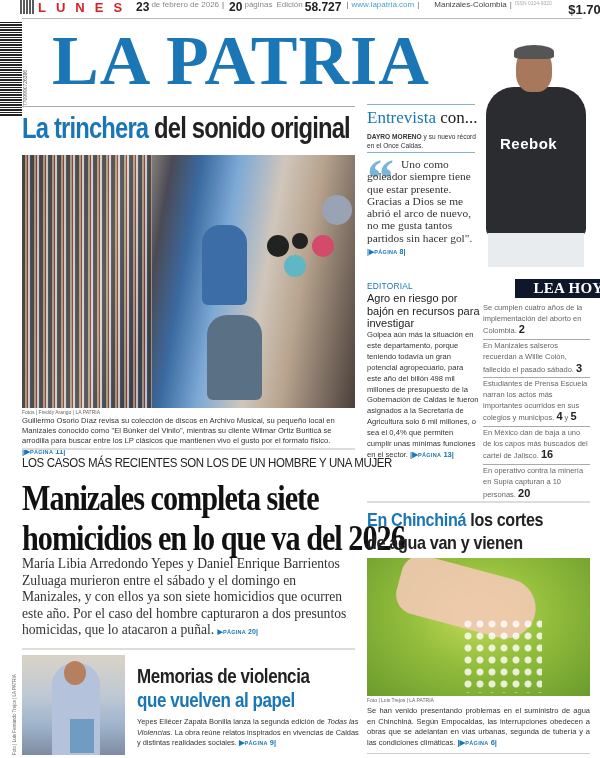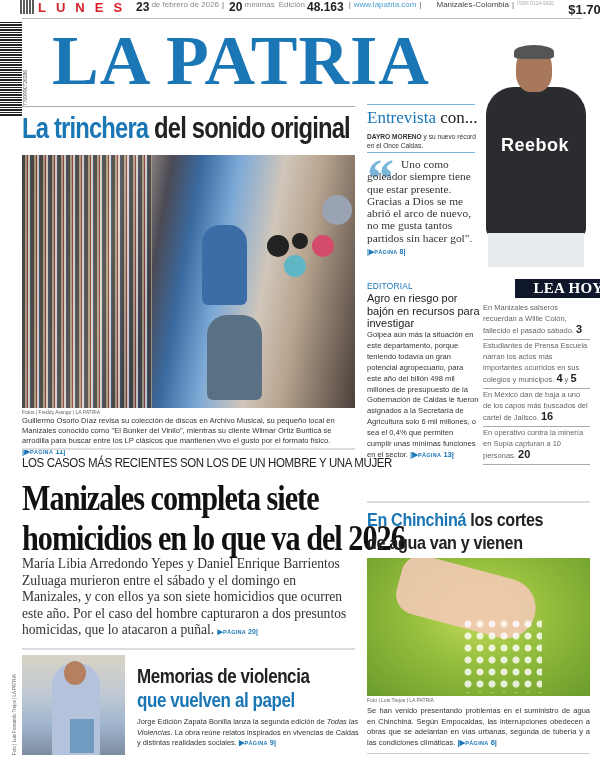--- a/index.html
+++ b/index.html
@@ -66,21 +66,21 @@
   .int-sub { left: 367px; top: 132px; width: 112px; font-size: 6.6px; line-height: 9px; color: #333; }
   .int-sub b { font-weight: bold; }
   .int-rule2 { left: 367px; top: 152px; width: 108px; height: 1px; background: #7ab6d9; }
   .quote-mark { left: 367px; top: 152px; font-family: "Liberation Serif", serif; font-size: 54px; line-height: 54px; color: #7ab6d9; font-weight: bold; }
   .quote-text { left: 367px; top: 158px; width: 112px; font-family: "Liberation Serif", serif; font-size: 11.4px; line-height: 12.3px; color: #333; }
   .quote-text .indent { display: inline-block; width: 34px; }
   .int-photo { left: 478px; top: 45px; width: 115px; height: 222px; overflow: hidden; }
   .int-photo .head { position: absolute; left: 38px; top: 2px; width: 36px; height: 45px; background: #a8785c; border-radius: 45% 45% 40% 40%; }
   .int-photo .hair { position: absolute; left: 36px; top: 0; width: 40px; height: 14px; background: #555; border-radius: 50% 50% 20% 20%; }
   .int-photo .hoodie { position: absolute; left: 8px; top: 42px; width: 100px; height: 150px; background: #2a2c2f; border-radius: 28px 28px 8px 8px; }
-  .int-photo .logo { position: absolute; left: 22px; top: 90px; width: 70px; font-size: 18px; font-weight: bold; color: #fff; text-align: center; letter-spacing: .5px; }
+  .int-photo .logo { position: absolute; left: 22px; top: 90px; width: 70px; font-size: 15px; font-weight: bold; color: #fff; text-align: left; letter-spacing: .5px; }
   .int-photo .shorts { position: absolute; left: 10px; top: 188px; width: 96px; height: 34px; background: #e9ecef; }
 
   
   .ed-label { left: 367px; top: 281px; font-family: Liberation Sans, sans-serif; font-size: 8.4px; color: #1a76b5; letter-spacing: .2px; }
   .ed-title { left: 367px; top: 292px; width: 115px; font-size: 11px; line-height: 12.6px; font-weight: normal; color: #222; }
   .ed-body { left: 367px; top: 330px; width: 112px; font-size: 7.6px; line-height: 10.9px; color: #333; }
 
   
   .lea-box { left: 483px; top: 279px; width: 107px; height: 19px; background: #0f172a; color: #fff; font-family: "Liberation Serif", serif; font-weight: bold; font-size: 15px; text-align: center; line-height: 19px; letter-spacing: .3px; margin-left: 32px; }
   .lea-list { left: 483px; top: 302px; width: 107px; }
@@ -102,23 +102,23 @@
 </head>
 <body>
 
 <div class="abs topbar">
   <div class="qr"></div>
   <span class="day">LUNES</span>
   <span class="tb-big">23</span>
   <span>de febrero de 2026</span>
   <span class="tb-sep">|</span>
   <span class="tb-big">20</span>
-  <span>mínimas</span>
+  <span>páginas</span>
   <span style="margin-left:4px">Edición</span>
-  <span class="tb-big">48.163</span>
+  <span class="tb-big">58.727</span>
   <span class="tb-sep">|</span>
   <span class="tb-link">www.lapatria.com</span>
   <span class="tb-sep">|</span>
   <span class="tb-dark">Manizales-Colombia</span>
   <span class="tb-sep">|</span>
   <span class="tb-issn">ISSN 0124-9320</span>
   <span class="price">$1.700</span>
 </div>
 <div class="abs topline"></div>
 
@@ -163,21 +163,21 @@
 <div class="abs mem-photo">
   <div class="man"></div>
   <div class="face"></div>
   <div class="book"></div>
 </div>
 <div class="abs mem-title">
   <span>Memorias de violencia</span>
   <span class="l2">que vuelven al papel</span>
 </div>
 <div class="abs mem-body">
-  <span>Jorge Edición Zapata Bonilla lanza la segunda edición de </span><i>Todas las Violencias</i><span>. La obra reúne relatos inspirados en vivencias de Caldas y distintas realidades sociales.</span>
+  <span>Yepes Eliécer Zapata Bonilla lanza la segunda edición de </span><i>Todas las Violencias</i><span>. La obra reúne relatos inspirados en vivencias de Caldas y distintas realidades sociales.</span>
   <span class="page-ref"><span>▶</span><span class="pg">PÁGINA</span> <span>9</span>|</span>
 </div>
 
 <div class="abs int-rule"></div>
 <div class="abs int-title">
   <span class="hl">Entrevista</span><span> con...</span>
 </div>
 <div class="abs int-sub">
   <b>DAYRO MORENO</b><span> y su nuevo récord en el Once Caldas.</span>
 </div>
@@ -197,20 +197,21 @@
 
 <div class="abs ed-label">EDITORIAL</div>
 <div class="abs ed-title">Agro en riesgo por bajón en recursos para investigar</div>
 <div class="abs ed-body">
   <span>Golpea aún más la situación en este departamento, porque teniendo todavía un gran potencial agropecuario, para este año del billón 498 mil millones de presupuesto de la Gobernación de Caldas le fueron asignados a la Secretaría de Agricultura solo 6 mil millones, o sea el 0,4% que permiten cumplir unas mínimas funciones en el sector.</span>
   <span class="page-ref">|<span>▶</span><span class="pg">PÁGINA</span> <span>13</span>|</span>
 </div>
 
 <div class="abs lea-box">LEA HOY</div>
 <div class="abs lea-list">
+  <div class="lea-item"><span>Se cumplen cuatro años de la implementación del aborto en Colombia.</span> <span class="num">2</span></div>
   <div class="lea-item"><span>En Manizales salseros recuerdan a Willie Colón, fallecido el pasado sábado.</span> <span class="num">3</span></div>
   <div class="lea-item"><span>Estudiantes de Prensa Escuela narran los actos más importantes ocurridos en sus colegios y municipos.</span> <span class="num">4</span> <span class="y">y</span> <span class="num">5</span></div>
   <div class="lea-item"><span>En México dan de baja a uno de los capos más buscados del cartel de Jalisco.</span> <span class="num">16</span></div>
   <div class="lea-item"><span>En operativo contra la minería en Supía capturan a 10 personas.</span> <span class="num">20</span></div>
 </div>
 
 <div class="abs chin-rule"></div>
 <div class="abs chin-title">
   <span class="hl">En Chinchiná</span><span> los cortes</span><br>
   <span>de agua van y vienen</span>

